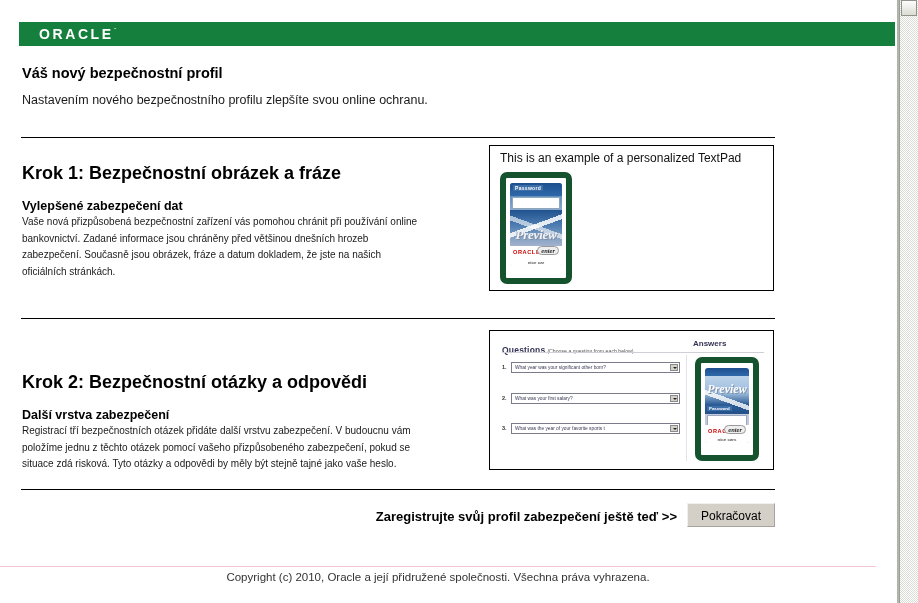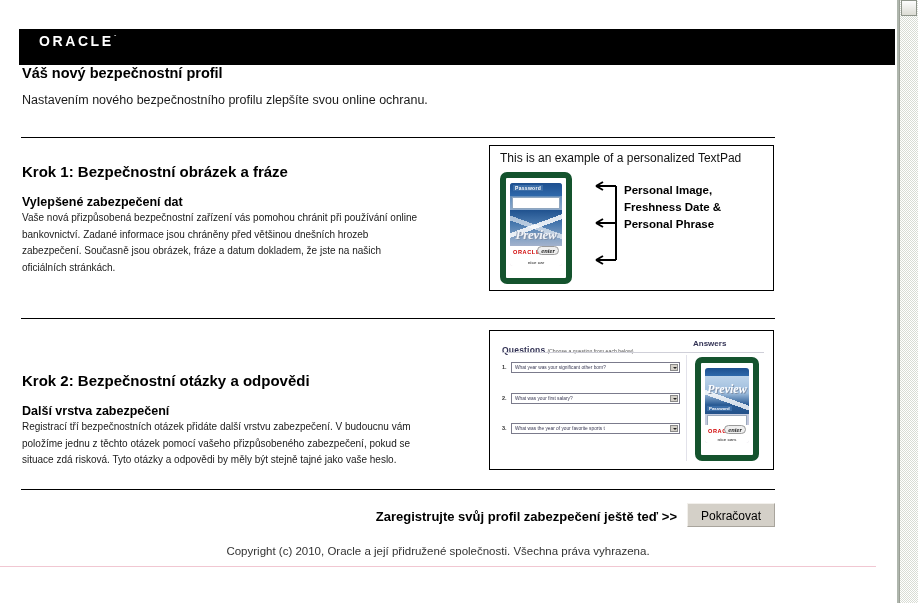--- a/index.html
+++ b/index.html
@@ -50,23 +50,23 @@
     position: absolute;
     right: 19px; top: 0;
     width: 2px; height: 603px;
     background: #6e7a6a;
     opacity: .55;
   }
 
   
   #banner {
     position: absolute;
-    left: 19px; top: 29px;
-    width: 876px; height: 36px;
-    background: #000000;
+    left: 19px; top: 22px;
+    width: 876px; height: 24px;
+    background: #15803d;
   }
   #banner .logo {
     position: absolute;
     left: 20px; top: 4px;
     color: #ffffff;
     font-family: "Liberation Sans", sans-serif;
     font-size: 14px;
     font-weight: bold;
     letter-spacing: 2.6px;
   }
@@ -108,21 +108,21 @@
   #rule3 { top: 489px; }
 
   
   .step-text {
     position: absolute;
     left: 22px;
     width: 400px;
   }
   .step-text h2 {
     margin: 0 0 15px 0;
-    font-size: 15px;
+    font-size: 18px;
     font-weight: bold;
     color: #000000;
   }
   .step-text h3 {
     margin: 0 0 1px 0;
     font-size: 12.5px;
     font-weight: bold;
     color: #000000;
   }
   .step-text p {
@@ -468,21 +468,21 @@
 
   
   #footer-rule {
     position: absolute;
     left: 0; top: 566px;
     width: 876px; height: 1px;
     background: #f1c7d2;
   }
   #footer {
     position: absolute;
-    left: 0; top: 545px;
+    left: 0; top: 571px;
     width: 876px;
     text-align: center;
     font-size: 11.5px;
     color: #333333;
   }
 </style>
 </head>
 <body>
 
 <div id="page">
@@ -516,33 +516,20 @@
         <div class="pad-preview">Preview</div>
         <div class="pad-date">06/01/06 12:45 EST</div>
         <div class="pad-bottombar">
           <div class="pad-oracle"><span>ORACLE</span><span class="tm">´</span></div>
           <div class="pad-enter">enter</div>
           <div class="pad-foot">nice car</div>
         </div>
       </div>
     </div>
 
-    <div id="callout">
-      <svg width="180" height="98" viewBox="0 0 180 98">
-        <path d="M30 8 L10 8 M30 8 L30 82 M30 45 L10 45 M30 82 L10 82" stroke="#000000" stroke-width="2" fill="none"></path>
-        <path d="M10 8 L17 4 M10 8 L17 12" stroke="#000000" stroke-width="2" fill="none"></path>
-        <path d="M10 45 L17 41 M10 45 L17 49" stroke="#000000" stroke-width="2" fill="none"></path>
-        <path d="M10 82 L17 78 M10 82 L17 86" stroke="#000000" stroke-width="2" fill="none"></path>
-      </svg>
-      <div class="labels">
-        <div>Personal Image,</div>
-        <div>Freshness Date &amp;</div>
-        <div>Personal Phrase</div>
-      </div>
-    </div>
   </div>
 
   <div class="hrule" id="rule2"></div>
 
   <div class="step-text" id="step2">
     <h2>Krok 2: Bezpečnostní otázky a odpovědi</h2>
     <h3>Další vrstva zabezpečení</h3>
     <p>Registrací tří bezpečnostních otázek přidáte další vrstvu zabezpečení. V budoucnu vám položíme jednu z těchto otázek pomocí vašeho přizpůsobeného zabezpečení, pokud se situace zdá risková. Tyto otázky a odpovědi by měly být stejně tajné jako vaše heslo.</p>
   </div>
 

